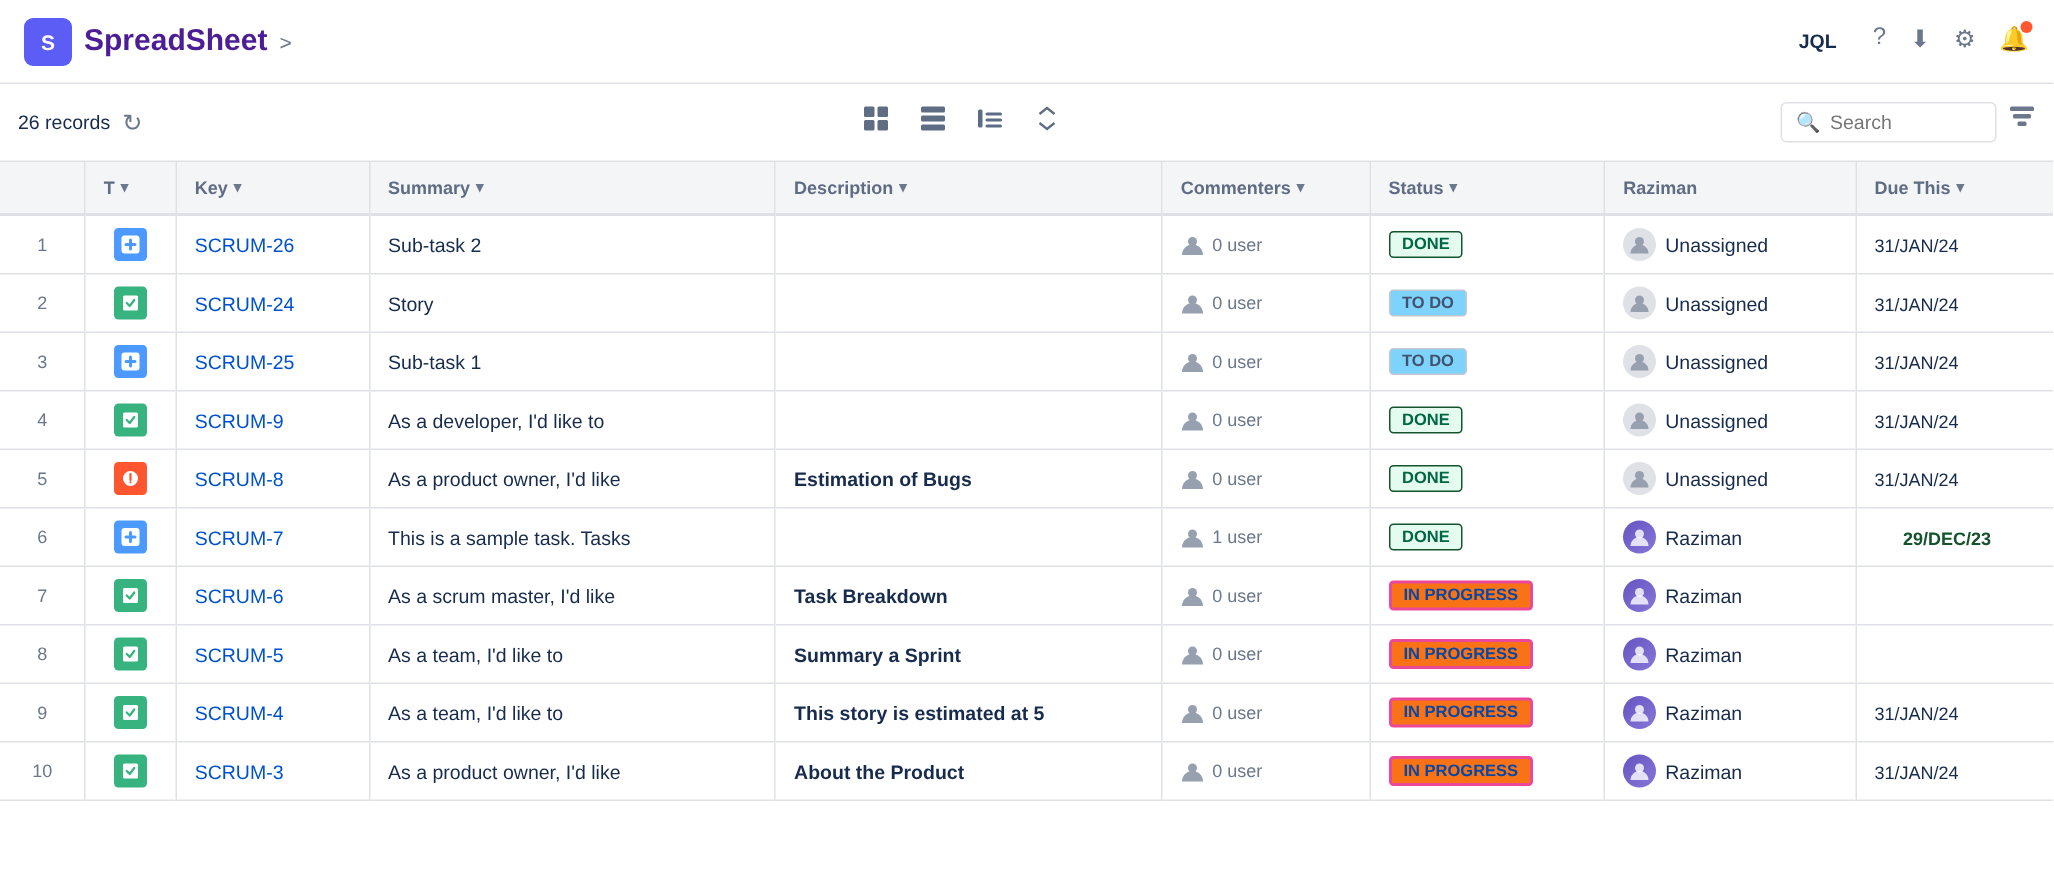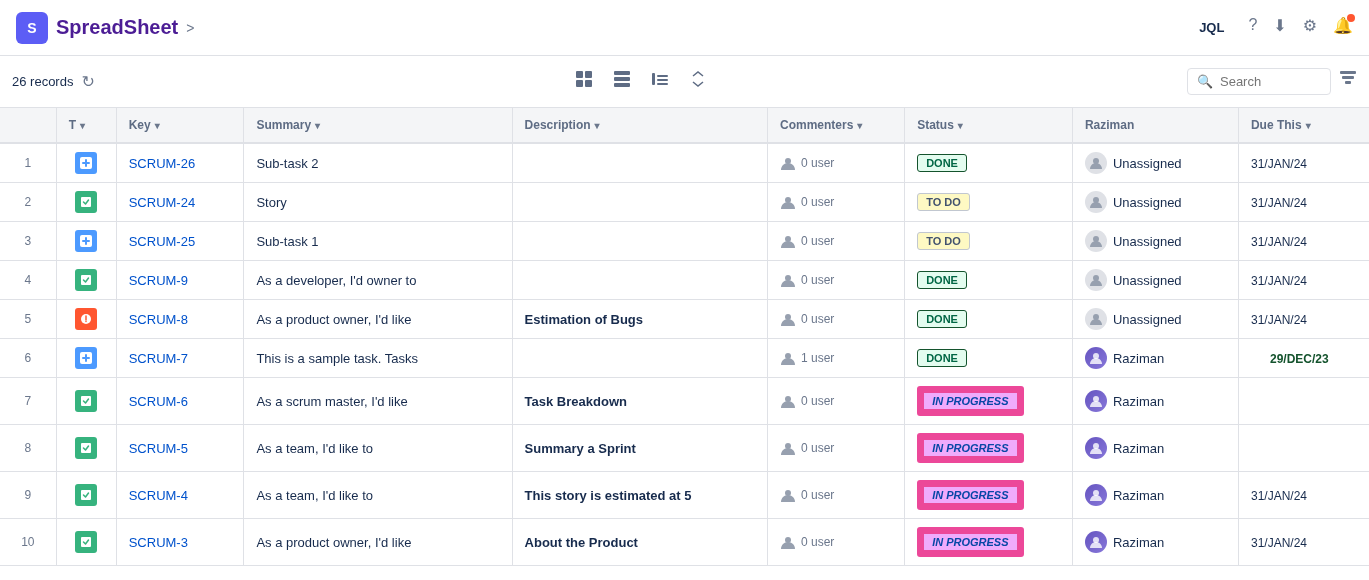--- a/index.html
+++ b/index.html
@@ -85,22 +85,22 @@
     }
     .key-link { color: #0052cc; text-decoration: none; font-size: 13px; margin-top: 28px; }
     .summary-text { font-size: 13px; color: #172b4d; max-width: 200px; overflow: hidden; text-overflow: ellipsis; white-space: nowrap; }
     .description-text { font-size: 13px; color: #172b4d; font-weight: 600; max-width: 180px; overflow: hidden; text-overflow: ellipsis; white-space: nowrap; }
     .commenters-cell { display: flex; align-items: center; gap: 5px; color: #6b778c; font-size: 12px; }
     .status-badge {
       display: inline-block; padding: 2px 8px; border-radius: 3px;
       font-size: 11px; font-weight: 700; text-transform: uppercase; white-space: nowrap;
     }
     .status-done { background: #e3fcef; color: #006644; border: 1px solid #14532d; }
-    .status-todo { background: #fef9c3; color: #42526e; border: 1px solid #c1c7d0; }
-    .status-inprogress { background: #f0abfc; color: #0747a6; border: 7px solid #ec4899; font-style: italic; }
+    .status-todo { background: #7dd3fc; color: #42526e; border: 1px solid #c1c7d0; }
+    .status-inprogress { background: #f97316; color: #0747a6; border: 2px solid #ec4899; }
     .assignee-cell { display: flex; align-items: center; gap: 6px; font-size: 13px; color: #172b4d; }
     .assignee-avatar {
       width: 22px; height: 22px; border-radius: 50%; background: #dfe1e6;
       display: flex; align-items: center; justify-content: center;
       font-size: 11px; color: #6b778c; overflow: hidden; flex-shrink: 0;
     }
     .assignee-avatar.raziman { background: linear-gradient(135deg, #6554c0 0%, #8777d9 100%); color: #fff; }
     .due-date { font-size: 12px; color: #172b4d; white-space: nowrap; }
     .due-date.overdue { color: #14532d; font-weight: 600; margin-left: 19px; }
     .num-col { width: 44px; text-align: center; }
@@ -354,21 +354,21 @@
     <td class="row-num">4</td>
     <td class="type-cell">
       <span class="type-icon" style="background:#36b37e">
               <svg width="14" height="14" viewBox="0 0 14 14" fill="none">
                 <path d="M3 2h8a1 1 0 0 1 1 1v8a1 1 0 0 1-1 1H3a1 1 0 0 1-1-1V3a1 1 0 0 1 1-1z" fill="white"></path>
                 <path d="M4.5 7L6.5 9L9.5 5" stroke="#36b37e" stroke-width="1.5" stroke-linecap="round" stroke-linejoin="round"></path>
               </svg>
             </span>
     </td>
     <td><a class="key-link" href="#">SCRUM-9</a></td>
-    <td><span class="summary-text">As a developer, I'd owner to</span></td>
+    <td><span class="summary-text">As a developer, I'd like to</span></td>
     <td><span class="description-text"></span></td>
     <td>
       <div class="commenters-cell">
         <svg width="16" height="16" viewBox="0 0 16 16" fill="none">
                 <circle cx="8" cy="6" r="3" fill="#97a0af"></circle>
                 <path d="M1 15c0-3.9 3.1-7 7-7s7 3.1 7 7" fill="#97a0af"></path>
               </svg>
         <span>0 user</span>
       </div>
     </td>

